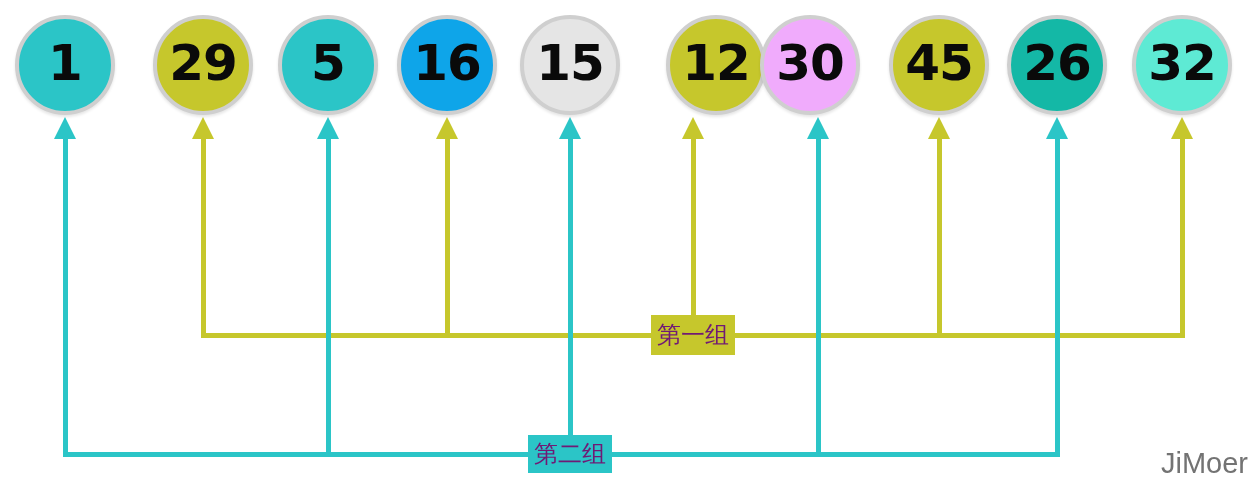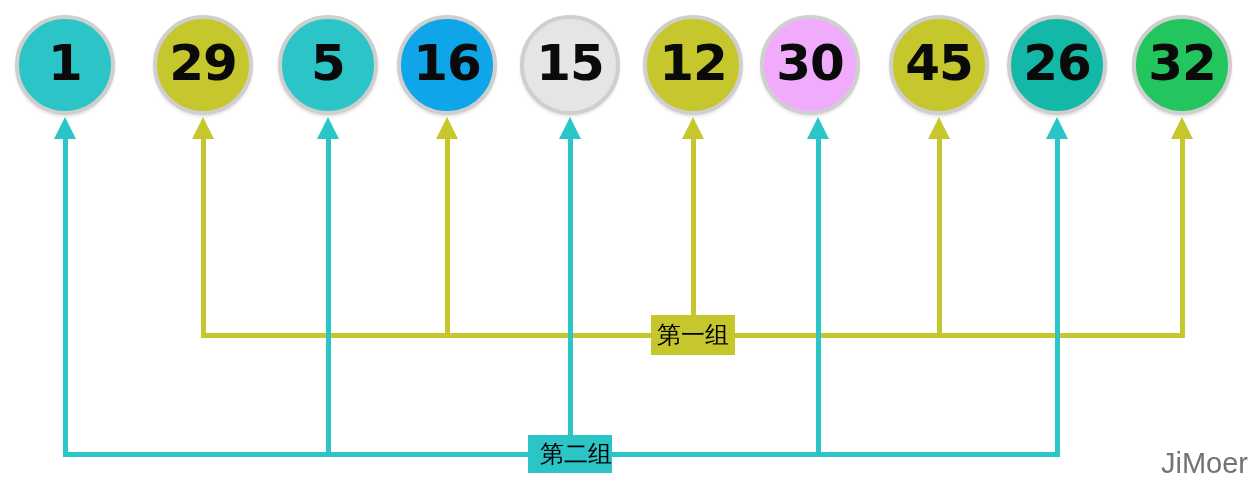--- a/index.html
+++ b/index.html
@@ -49,21 +49,21 @@
     height: 0;
     border-left: 11px solid transparent;
     border-right: 11px solid transparent;
   }
   .group-label {
     position: absolute;
     display: flex;
     align-items: center;
     justify-content: center;
     font-size: 24px;
-    color: #000000;
+    color: #701a75;
     z-index: 3;
     font-family: "DejaVu Sans", sans-serif;
   }
   .watermark {
     position: absolute;
     right: 12px;
     bottom: 6px;
     font-size: 29px;
     color: #737373;
     font-family: "Liberation Sans", sans-serif;
@@ -95,50 +95,50 @@
       <div class="vline" style="left: 1054.5px; top: 136px; height: 320.5px; background: rgb(43, 197, 199); z-index: 2;"></div>
       <div class="arrowhead" style="left: 1171px; top: 117px; border-bottom: 22px solid rgb(198, 199, 44); z-index: 1;"></div>
       <div class="vline" style="left: 1179.5px; top: 136px; height: 201.5px; background: rgb(198, 199, 44); z-index: 1;"></div>
       <div class="hline" style="left: 200.5px; top: 332.5px; width: 984px; background: rgb(198, 199, 44); z-index: 1;"></div>
       <div class="hline" style="left: 62.5px; top: 451.5px; width: 997px; background: rgb(43, 197, 199); z-index: 2;"></div>
     </div>
   <div id="labels-layer">
       <div class="group-label" style="left: 651px; top: 315px; width: 84px; height: 40px; background: rgb(198, 199, 44);">
         <span>第一组</span>
       </div>
-      <div class="group-label" style="left: 528px; top: 435px; width: 84px; height: 38px; background: rgb(43, 197, 199); justify-content: flex-end;">
+      <div class="group-label" style="left: 528px; top: 435px; width: 84px; height: 38px; background: rgb(43, 197, 199);">
         <span>第二组</span>
       </div>
     </div>
   <div id="balls-layer">
       <div class="ball" style="left: 15px; top: 15px; background: rgb(43, 197, 199);">
         <span>1</span>
       </div>
       <div class="ball" style="left: 153px; top: 15px; background: rgb(198, 199, 44); align-items: center;">
         <span>29</span>
       </div>
       <div class="ball" style="left: 278px; top: 15px; background: rgb(43, 197, 199);">
         <span>5</span>
       </div>
       <div class="ball" style="left: 397px; top: 15px; background: #0ea5e9;">
         <span>16</span>
       </div>
       <div class="ball" style="left: 520px; top: 15px; background: #e5e5e5;">
         <span>15</span>
       </div>
-      <div class="ball" style="left: 643px; top: 15px; background: rgb(198, 199, 44); text-align: center;">
+      <div class="ball" style="left: 666px; top: 15px; background: rgb(198, 199, 44); text-align: center;">
         <span>12</span>
       </div>
       <div class="ball" style="left: 760px; top: 15px; background: #f0abfc; align-items: center;">
         <span>30</span>
       </div>
       <div class="ball" style="left: 889px; top: 15px; background: rgb(198, 199, 44);">
         <span>45</span>
       </div>
       <div class="ball" style="left: 1007px; top: 15px; background: #14b8a6;">
         <span>26</span>
       </div>
-      <div class="ball" style="left: 1132px; top: 15px; background: #22c55e;">
+      <div class="ball" style="left: 1132px; top: 15px; background: #5eead4;">
         <span>32</span>
       </div>
     </div>
   <div class="watermark">JiMoer</div>
 </div>
 
 </body></html>

